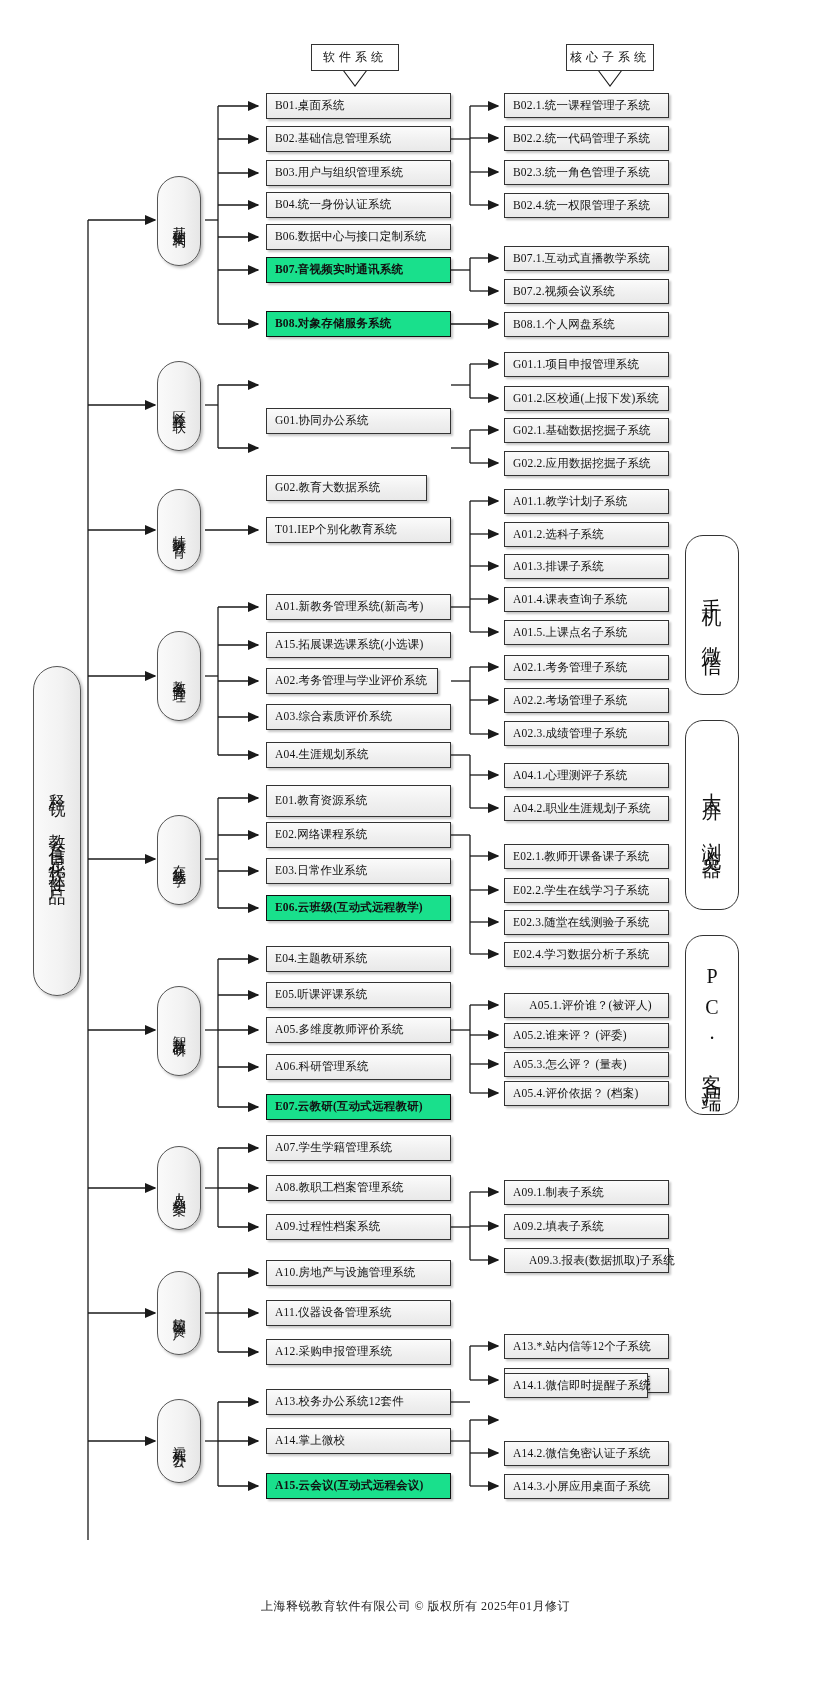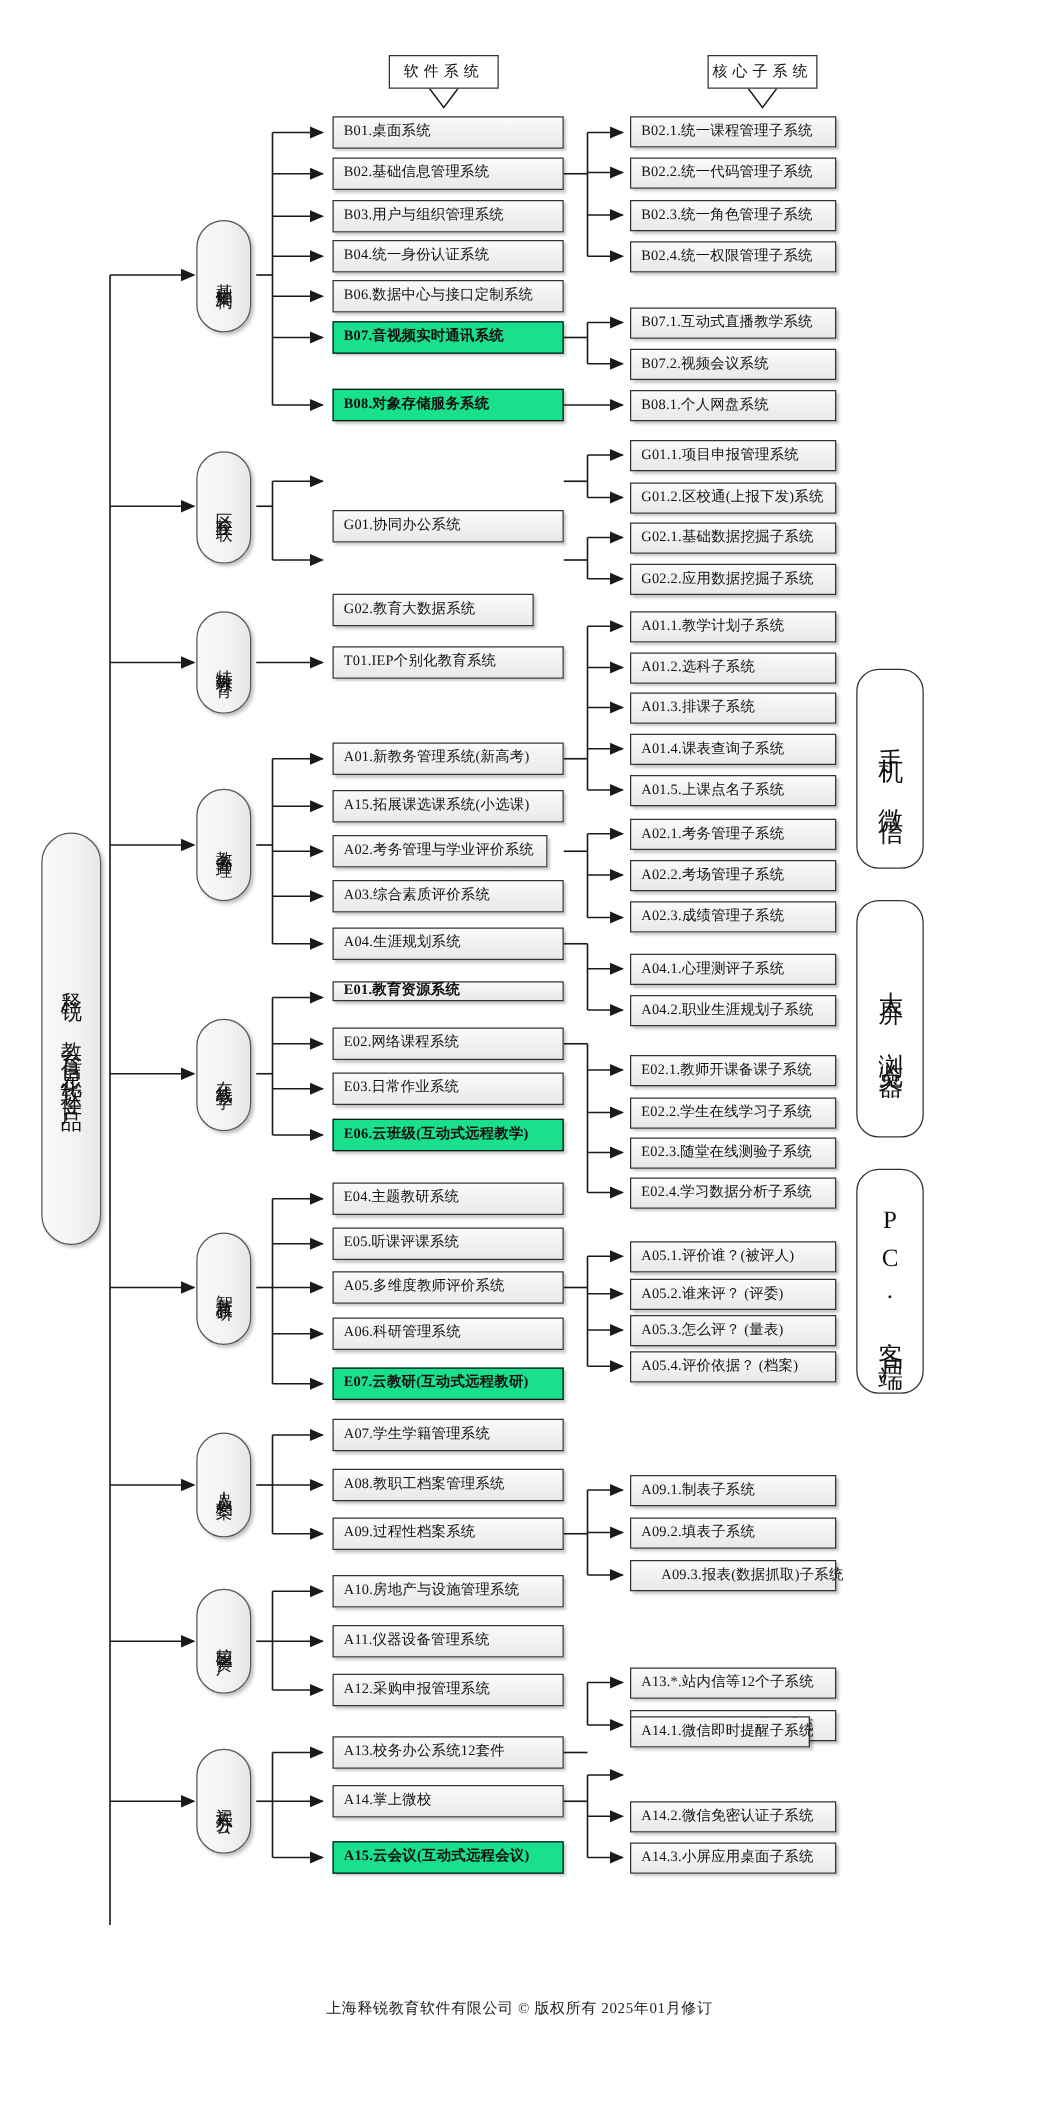--- a/index.html
+++ b/index.html
@@ -300,21 +300,21 @@
   <div class="box" style="left:266px;top:668px;width:172px;height:26px;">
       <span>A02.考务管理与学业评价系统</span>
     </div>
   <div class="box" style="left:266px;top:704px;width:185px;height:26px;">
       <span>A03.综合素质评价系统</span>
     </div>
   <div class="box" style="left:266px;top:742px;width:185px;height:26px;">
       <span>A04.生涯规划系统</span>
     </div>
 
-  <div class="box" style="left:266px;top:785px;width:185px;height:16px;font-weight:bold;">
+  <div class="box" style="left:266px;top:785px;width:185px;height:32px;">
       <span>E01.教育资源系统</span>
     </div>
   <div class="box" style="left:266px;top:822px;width:185px;height:26px;">
       <span>E02.网络课程系统</span>
     </div>
   <div class="box" style="left:266px;top:858px;width:185px;height:26px;">
       <span>E03.日常作业系统</span>
     </div>
   <div class="box green" style="left:266px;top:895px;width:185px;height:26px;">
       <span>E06.云班级(互动式远程教学)</span>
@@ -440,21 +440,21 @@
   <div class="box" style="left:504px;top:878px;width:165px;height:25px;">
       <span>E02.2.学生在线学习子系统</span>
     </div>
   <div class="box" style="left:504px;top:910px;width:165px;height:25px;">
       <span>E02.3.随堂在线测验子系统</span>
     </div>
   <div class="box" style="left:504px;top:942px;width:165px;height:25px;">
       <span>E02.4.学习数据分析子系统</span>
     </div>
 
-  <div class="box" style="left:504px;top:993px;width:165px;height:25px;">
+  <div class="box" style="left:504px;top:993px;width:165px;height:25px;justify-content:center;">
       <span>A05.1.评价谁？(被评人)</span>
     </div>
   <div class="box" style="left:504px;top:1023px;width:165px;height:25px;">
       <span>A05.2.谁来评？ (评委)</span>
     </div>
   <div class="box" style="left:504px;top:1052px;width:165px;height:25px;">
       <span>A05.3.怎么评？ (量表)</span>
     </div>
   <div class="box" style="left:504px;top:1081px;width:165px;height:25px;">
       <span>A05.4.评价依据？ (档案)</span>

